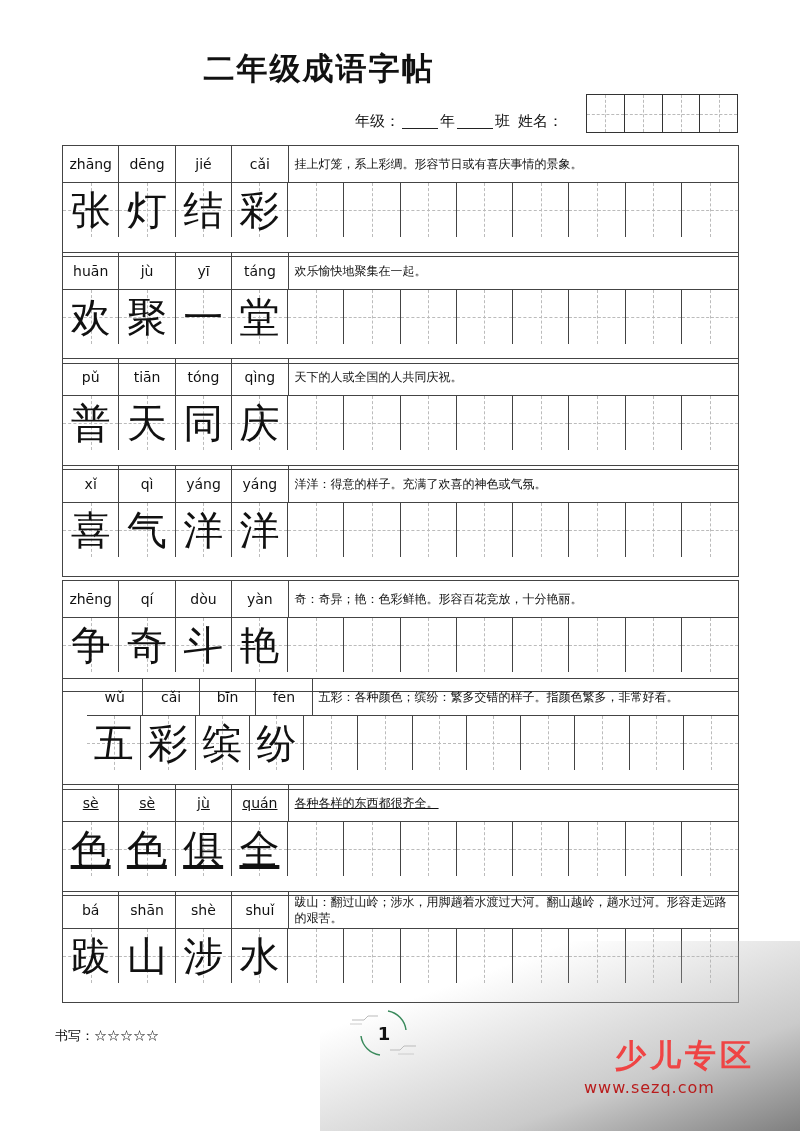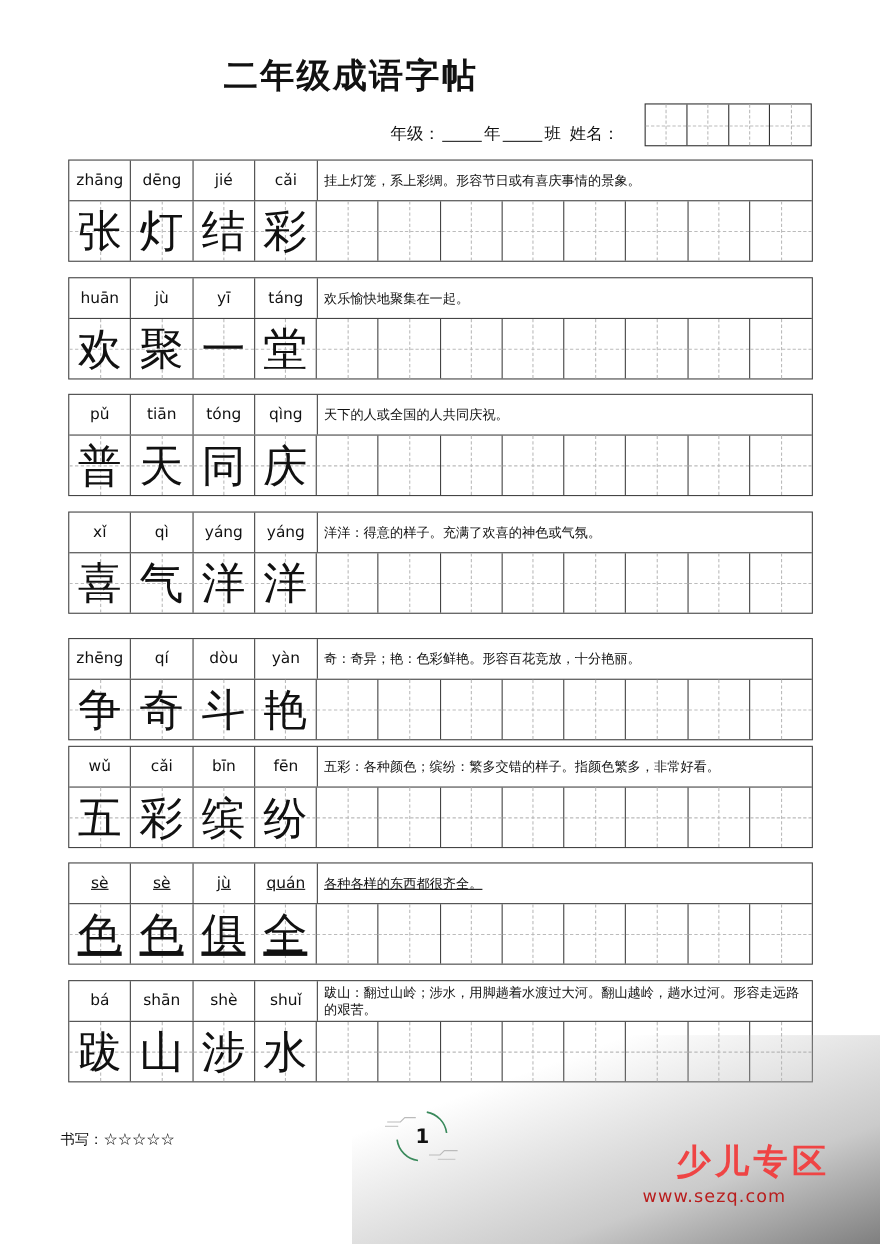--- a/index.html
+++ b/index.html
@@ -22,21 +22,21 @@
   .name-boxes {
     position: absolute; left: 586px; top: 94px; height: 37px; width: 150px;
     display: flex; border: 1.5px solid #333;
   }
   .name-box { flex: 1; position: relative; border-left: 1px solid #333; }
   .name-box:first-child { border-left: none; }
   .name-box::before { content: ""; position: absolute; left: 50%; top: 0; bottom: 0; border-left: 1px dashed #bbb; }
   .name-box::after { content: ""; position: absolute; top: 50%; left: 0; right: 0; border-top: 1px dashed #bbb; }
 
   .block {
-    position: absolute; left: 62px; width: 677px; height: 93px;
+    position: absolute; left: 62px; width: 677px; height: 112px;
     border: 1.5px solid #444; box-sizing: border-box;
   }
   .hdr { display: flex; height: 37px; border-bottom: 1.5px solid #444; box-sizing: border-box; }
   .py {
     width: 56.4px; box-sizing: border-box; border-right: 1.5px solid #444;
     display: flex; align-items: center; justify-content: center;
     font-family: "DejaVu Sans", sans-serif; font-size: 14px;
   }
   .meaning {
     flex: 1; padding: 4px 6px; font-size: 12px; line-height: 16px;
@@ -243,21 +243,21 @@
         <div class="cell"></div>
         <div class="cell"></div>
         <div class="cell"></div>
         <div class="cell"></div>
         <div class="cell"></div>
         <div class="cell"></div>
         <div class="cell"></div>
         <div class="cell"></div>
       </div>
     </div>
-    <div class="block" style="top: 678px;">
+    <div class="block" style="top: 678px; padding-left: 24px;">
       <div class="hdr">
         <div class="py">wǔ</div>
         <div class="py">cǎi</div>
         <div class="py">bīn</div>
         <div class="py">fēn</div>
         <div class="meaning">五彩：各种颜色；缤纷：繁多交错的样子。指颜色繁多，非常好看。</div>
       </div>
       <div class="wrow">
         <div class="cell">
           <span>五</span>

